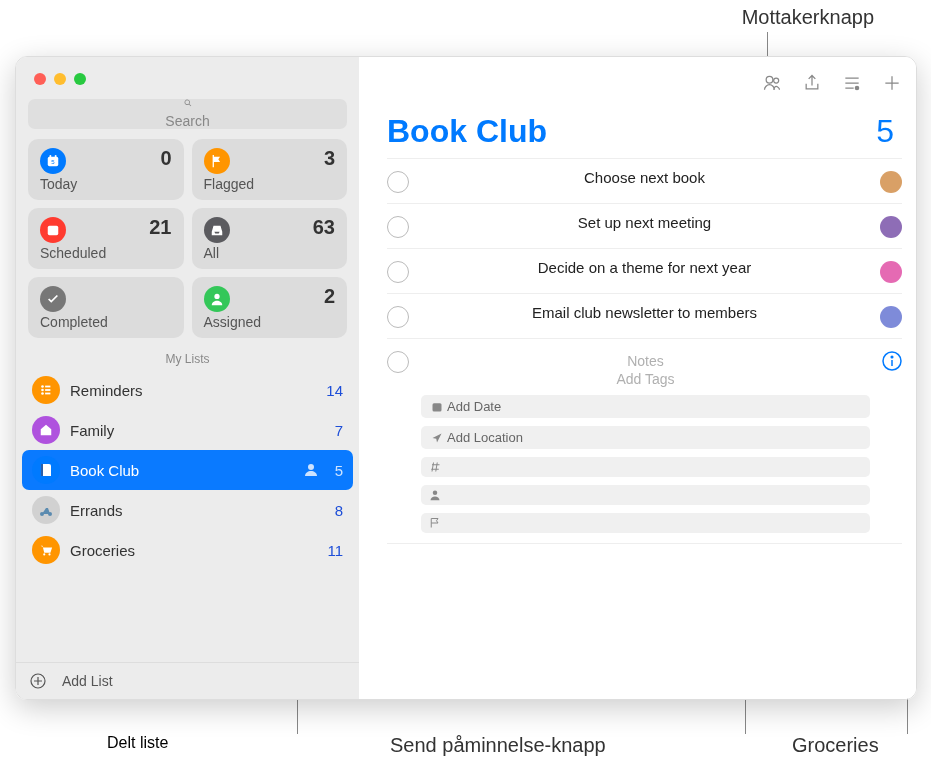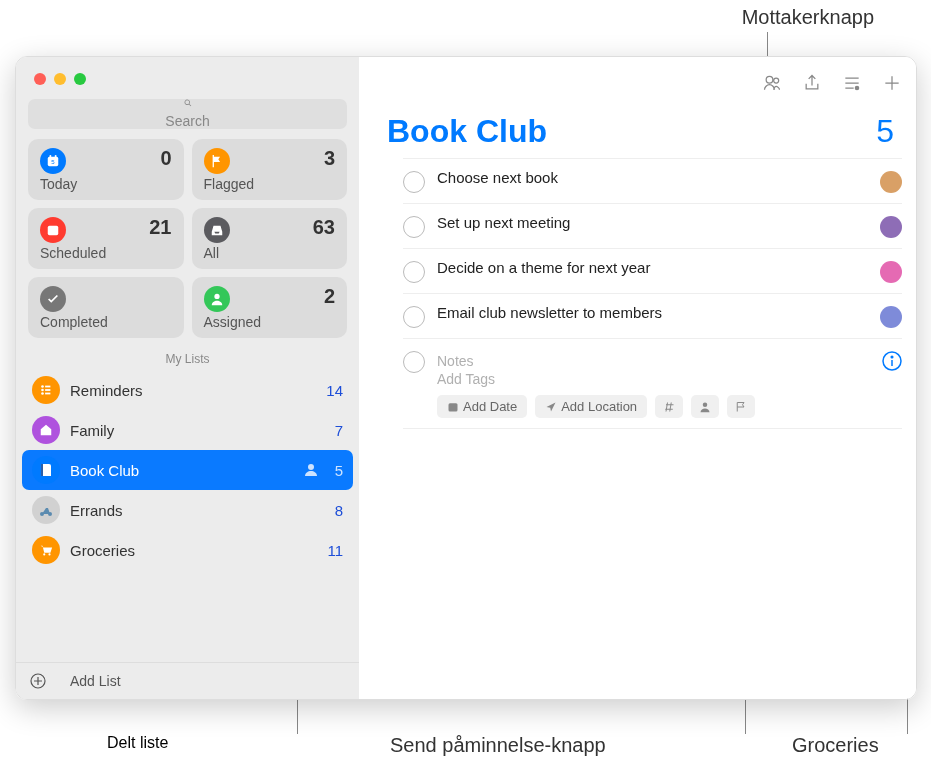--- a/index.html
+++ b/index.html
@@ -28,40 +28,40 @@
 .mylists-h { font-size: 12px; color: #888; padding: 14px 18px 4px; font-weight: 500; text-align: center; }
 .list-items { overflow: hidden; }
 .list-row { display: flex; align-items: center; padding: 6px 16px; height: 40px; font-size: 15px; color: #333; gap: 10px; position: relative; }
 .list-row.selected { background: #0a7aff; color: #fff; border-radius: 7px; margin: 0 6px; padding: 6px 10px; }
 .list-icon { width: 28px; height: 28px; border-radius: 50%; display: flex; align-items: center; justify-content: center; color: #fff; font-size: 14px; flex-shrink: 0; }
 .li-rem { background: #ff9500; } .li-fam { background: #af52de; } .li-book { background: #007aff; } .li-err { background: #d1d1d1; } .li-gro { background: #ff9500; }
 .list-count { margin-left: auto; color: #1d4ed8; font-size: 15px; }
 .list-row.selected .list-count { color: #cde3ff; }
 .share-ind { width: 16px; height: 16px; fill: #cde3ff; margin-left: auto; }
 
-.add-list { margin-top: auto; padding: 10px 14px; font-size: 14px; color: #555; display: flex; align-items: center; gap: 24px; border-top: 1px solid #ddd; background:#ececec; }
+.add-list { margin-top: auto; padding: 10px 14px; font-size: 14px; color: #555; display: flex; align-items: center; gap: 16px; border-top: 1px solid #ddd; background:#ececec; }
 .add-list svg { width: 16px; height: 16px; fill: #555; }
 
 .main { flex: 1; background: #fff; display: flex; flex-direction: column; }
 .toolbar { height: 44px; display: flex; justify-content: flex-end; align-items: center; padding: 8px 14px 0; gap: 20px; }
 .toolbar svg { width: 20px; height: 20px; stroke: #888; fill: none; stroke-width: 1.5; cursor: pointer; }
 
 .mh { display: flex; justify-content: space-between; align-items: center; padding: 12px 22px 8px 28px; }
 .mh-title { font-size: 32px; font-weight: 700; color: #007aff; }
 .mh-count { font-size: 32px; font-weight: 300; color: #007aff; }
 
-.reminders { padding: 0 14px 0 44px; }
+.reminders { padding: 0 14px 0 28px; text-align: center; }
 .reminder { display: flex; align-items: flex-start; padding: 10px 0; border-bottom: 1px solid #eee; gap: 12px; position: relative; }
 .reminder:first-child { border-top: 1px solid #eee; }
 .radio { width: 22px; height: 22px; border: 1.5px solid #bbb; border-radius: 50%; flex-shrink: 0; margin-top: 2px; }
 .r-body { flex: 1; }
 .r-title { font-size: 15px; color: #222; font-weight: 500; }
 .r-notes { font-size: 14px; color: #b0b0b0; margin-top: 4px; }
 .r-tags { font-size: 14px; color: #b0b0b0; margin-top: 2px; }
-.r-actions { display: flex; gap: 8px; margin-top: 8px; }
+.r-actions { display: flex; gap: 8px; margin-top: 8px; flex-direction: column; }
 .r-btn { background: #f0f0f0; border-radius: 5px; padding: 4px 10px; font-size: 13px; color: #666; display: flex; align-items: center; gap: 4px; }
 .r-btn svg { width: 12px; height: 12px; fill: #888; }
 .r-btn.icon-only { padding: 4px 8px; }
 .avatar { width: 22px; height: 22px; border-radius: 50%; flex-shrink: 0; margin-top: 2px; }
 .info-btn { width: 20px; height: 20px; margin-top: 2px; flex-shrink:0; }
 .info-btn svg { stroke: #007aff; fill: none; }
 </style>
 </head>
 <body>
 

